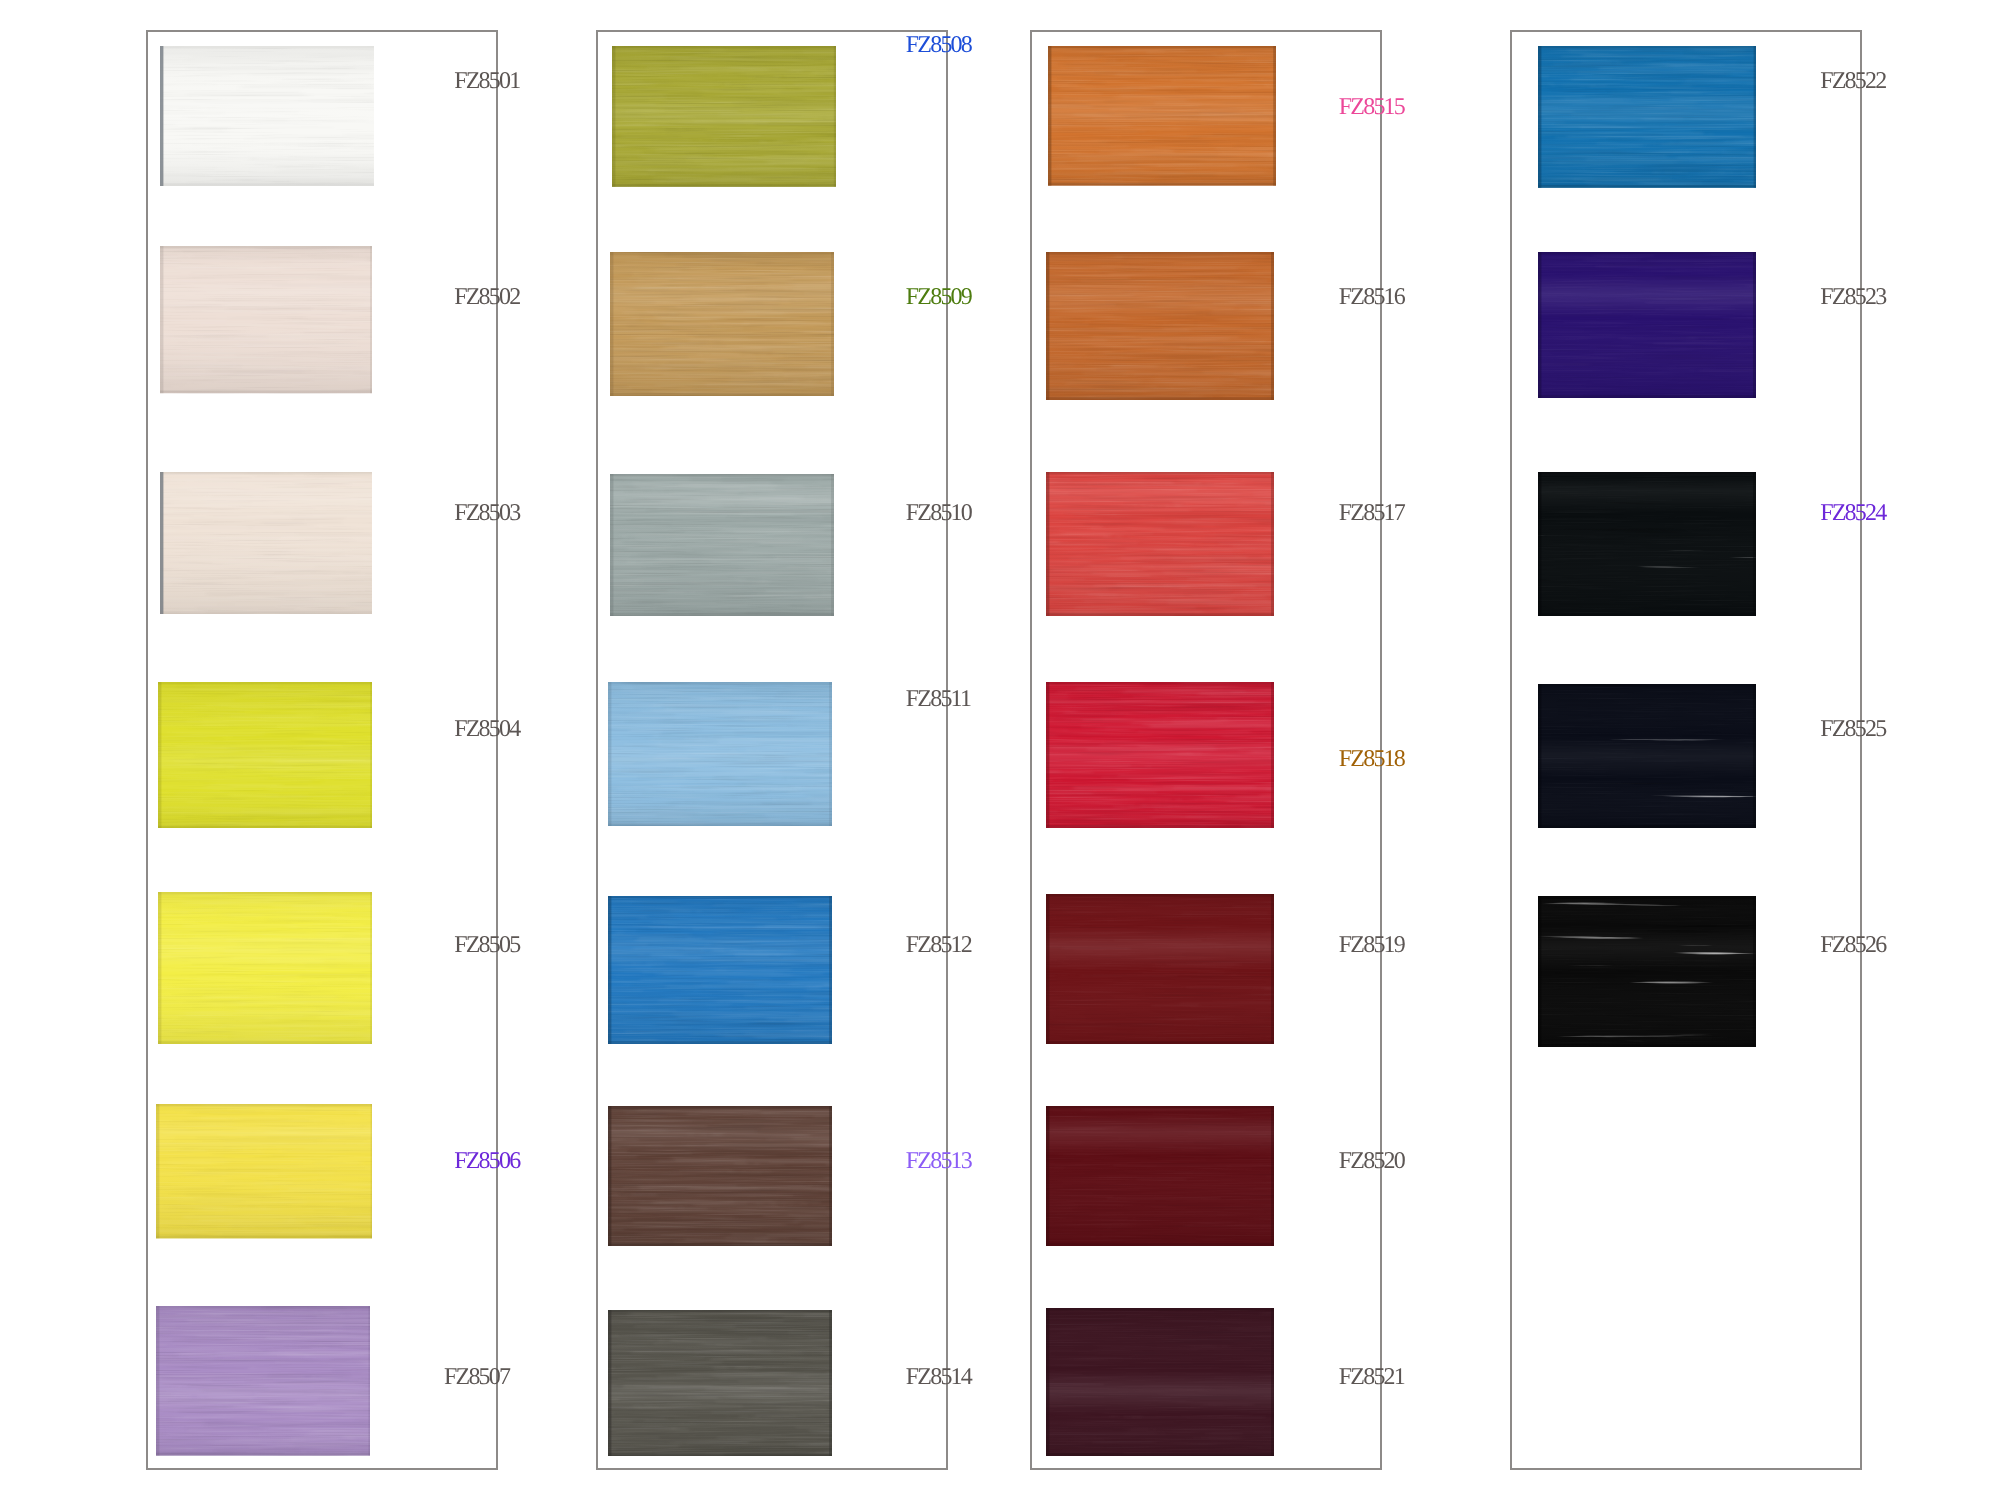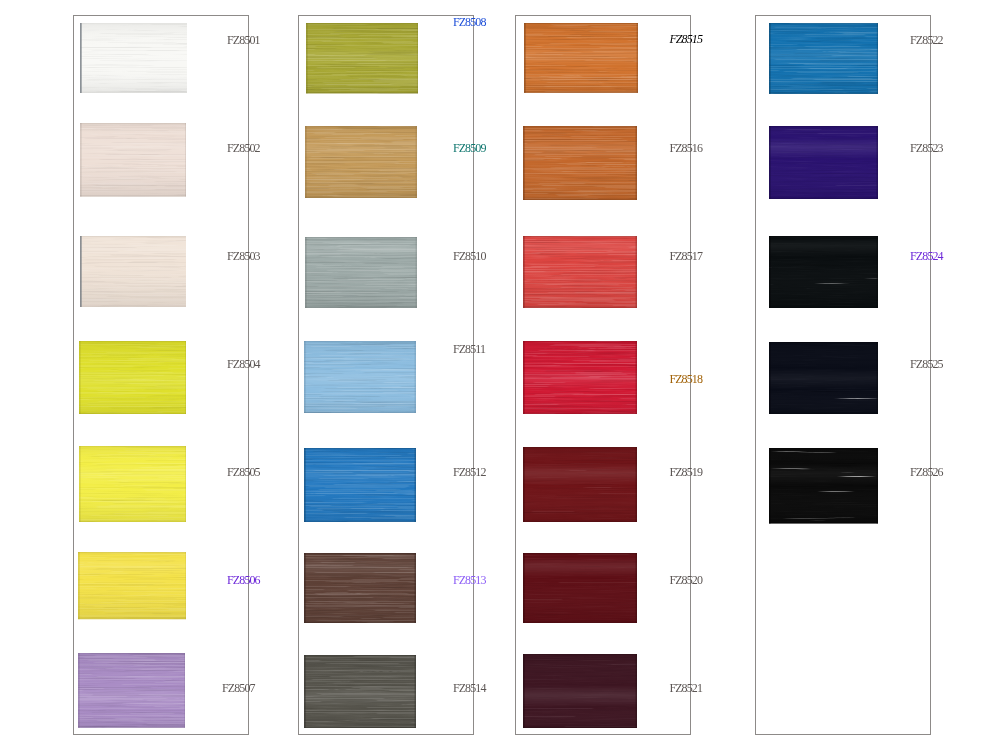--- a/index.html
+++ b/index.html
@@ -1157,21 +1157,21 @@
     <div class="swatch" title="FZ8509" style="left: 305px; top: 126px; width: 112px; height: 72px;">
       <svg width="112" height="72">
         <rect x="0" y="0" width="112" height="72" fill="#c49a59" filter="url(#fib1_1)"></rect>
         <rect x="0" y="0" width="112" height="72" fill="url(#gr1_1)"></rect>
         <rect x="0" y="0" width="1.7" height="72" fill="#765c35" opacity="0.24"></rect>
         <rect x="110.5" y="0" width="1.5" height="72" fill="#765c35" opacity="0.18"></rect>
         <rect x="0" y="0" width="112" height="1.2" fill="#765c35" opacity="0.14"></rect>
         <rect x="0" y="70.6" width="112" height="1.4" fill="#765c35" opacity="0.18"></rect>
       </svg>
     </div>
-    <div class="label" style="left: 432.9px; top: 141.85px; color: #0f766e;">FZ8509</div>
+    <div class="label" style="left: 432.9px; top: 141.85px; color: #4d7c0f;">FZ8509</div>
     <div class="swatch" title="FZ8510" style="left: 305px; top: 236.5px; width: 112px; height: 71px;">
       <svg width="112" height="71">
         <rect x="0" y="0" width="112" height="71" fill="#9daaa8" filter="url(#fib1_2)"></rect>
         <rect x="0" y="0" width="112" height="71" fill="url(#gr1_2)"></rect>
         <rect x="0" y="0" width="1.7" height="71" fill="#5e6665" opacity="0.24"></rect>
         <rect x="110.5" y="0" width="1.5" height="71" fill="#5e6665" opacity="0.18"></rect>
         <rect x="0" y="0" width="112" height="1.2" fill="#5e6665" opacity="0.14"></rect>
         <rect x="0" y="69.6" width="112" height="1.4" fill="#5e6665" opacity="0.18"></rect>
       </svg>
     </div>
@@ -1224,21 +1224,21 @@
     <div class="swatch" title="FZ8515" style="left: 523.7px; top: 22.9px; width: 114.1px; height: 69.8px;">
       <svg width="114.1" height="69.8">
         <rect x="0" y="0" width="114.1" height="69.8" fill="#d2732e" filter="url(#fib2_0)"></rect>
         <rect x="0" y="0" width="114.1" height="69.8" fill="url(#gr2_0)"></rect>
         <rect x="0" y="0" width="1.7" height="69.8" fill="#7e451c" opacity="0.55"></rect>
         <rect x="112.6" y="0" width="1.5" height="69.8" fill="#7e451c" opacity="0.44"></rect>
         <rect x="0" y="0" width="114.1" height="1.2" fill="#7e451c" opacity="0.3"></rect>
         <rect x="0" y="68.39999999999999" width="114.1" height="1.4" fill="#7e451c" opacity="0.36"></rect>
       </svg>
     </div>
-    <div class="label" style="left: 649.4px; top: 33px; color: #000000; font-style: italic;">FZ8515</div>
+    <div class="label" style="left: 649.4px; top: 47px; color: #ec4899;">FZ8515</div>
     <div class="swatch" title="FZ8516" style="left: 523px; top: 126px; width: 114px; height: 74px;">
       <svg width="114" height="74">
         <rect x="0" y="0" width="114" height="74" fill="#c4682c" filter="url(#fib2_1)"></rect>
         <rect x="0" y="0" width="114" height="74" fill="url(#gr2_1)"></rect>
         <rect x="0" y="0" width="1.7" height="74" fill="#763e1a" opacity="0.55"></rect>
         <rect x="112.5" y="0" width="1.5" height="74" fill="#763e1a" opacity="0.44"></rect>
         <rect x="0" y="0" width="114" height="1.2" fill="#763e1a" opacity="0.3"></rect>
         <rect x="0" y="72.6" width="114" height="1.4" fill="#763e1a" opacity="0.36"></rect>
       </svg>
     </div>

